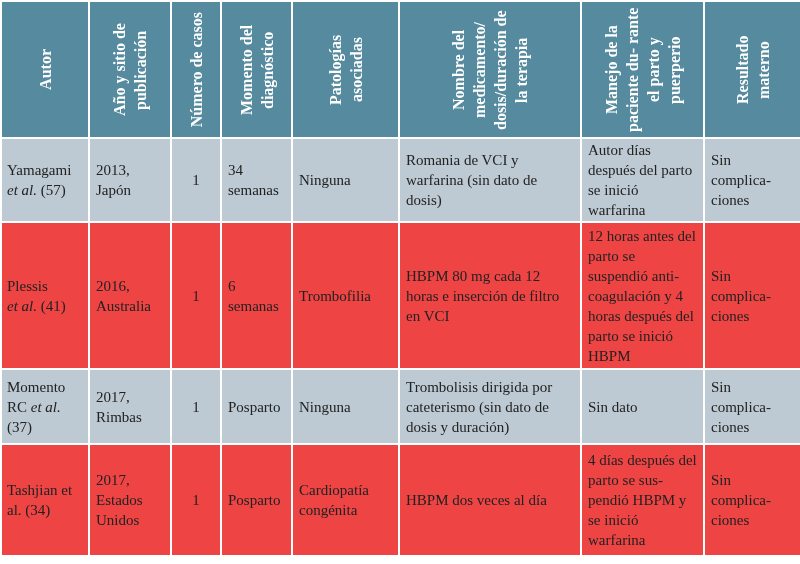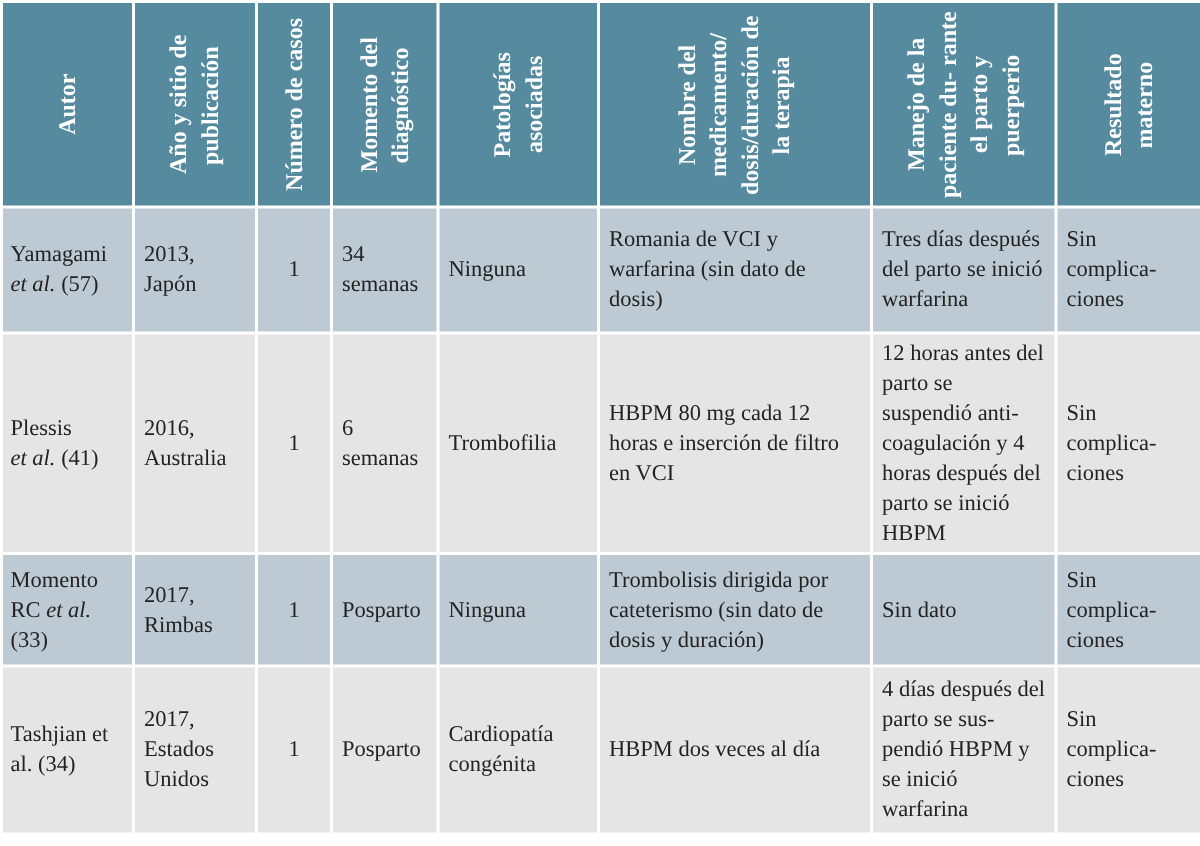--- a/index.html
+++ b/index.html
@@ -2,21 +2,21 @@
 <html><head>
 <meta charset="utf-8">
 <style>
   html, body { margin: 0; padding: 0; background: #ffffff; }
   body { width: 800px; height: 564px; overflow: hidden; font-family: "Liberation Serif", "DejaVu Serif", serif; }
   table { border-collapse: collapse; table-layout: fixed; width: 800px; }
   th, td { border: 2px solid #ffffff; padding: 0 6px; font-size: 15px; color: #222222; line-height: 20px; vertical-align: middle; }
   thead th { background: #568a9e; color: #ffffff; font-weight: bold; height: 135px; padding: 0; }
   .vert { writing-mode: vertical-rl; transform: rotate(180deg); margin: 0 auto; text-align: center; font-size: 16px; line-height: 21px; max-height: 130px; }
   tbody tr.odd td { background: #bdcad3; }
-  tbody tr.even td { background: #e5e5e5; }
+  tbody tr.even td { background: #ef4444; }
   td.center { text-align: center; }
   td.first { padding-left: 5px; }
   i { }
 </style>
 </head>
 <body>
 
 <table>
   <colgroup>
     <col style="width:88px">
@@ -57,35 +57,35 @@
     </tr>
   </thead>
   <tbody>
     <tr class="odd" style="height:84px">
       <td class="first"><span>Yamagami</span><br><i>et al.</i> <span>(57)</span></td>
       <td>2013, Japón</td>
       <td class="center">1</td>
       <td>34 semanas</td>
       <td>Ninguna</td>
       <td>Romania de VCI y warfarina (sin dato de dosis)</td>
-      <td>Tres días después del parto se inició warfarina</td>
+      <td>Autor días después del parto se inició warfarina</td>
       <td>Sin complica- ciones</td>
     </tr>
     <tr class="even" style="height:147px">
       <td class="first"><span>Plessis</span><br><i>et al.</i> <span>(41)</span></td>
       <td>2016, Australia</td>
       <td class="center">1</td>
       <td>6 semanas</td>
       <td>Trombofilia</td>
       <td>HBPM 80 mg cada 12 horas e inserción de filtro en VCI</td>
       <td>12 horas antes del parto se suspendió anti- coagulación y 4 horas después del parto se inició HBPM</td>
       <td>Sin complica- ciones</td>
     </tr>
     <tr class="odd" style="height:75px">
-      <td class="first"><span>Momento RC</span> <i>et al.</i> <span>(33)</span></td>
+      <td class="first"><span>Momento RC</span> <i>et al.</i> <span>(37)</span></td>
       <td>2017, Rimbas</td>
       <td class="center">1</td>
       <td>Posparto</td>
       <td>Ninguna</td>
       <td>Trombolisis dirigida por cateterismo (sin dato de dosis y duración)</td>
       <td>Sin dato</td>
       <td>Sin complica- ciones</td>
     </tr>
     <tr class="even" style="height:112px">
       <td class="first">Tashjian et al. (34)</td>

